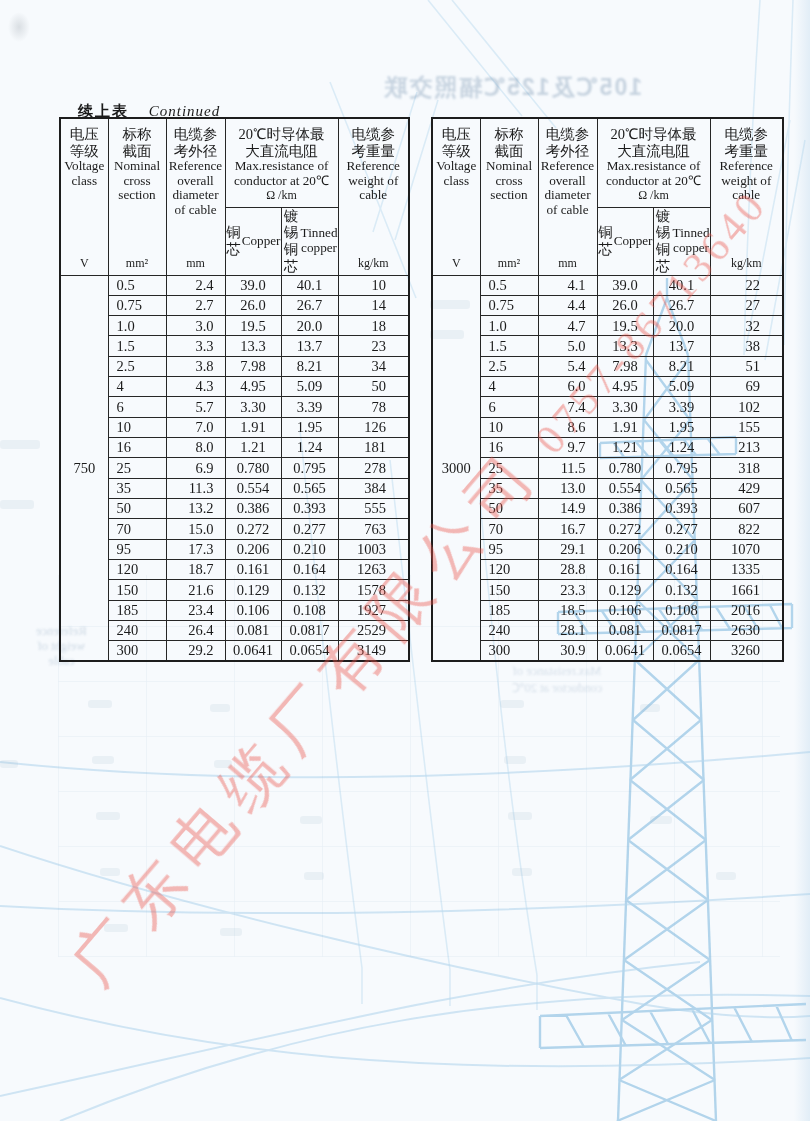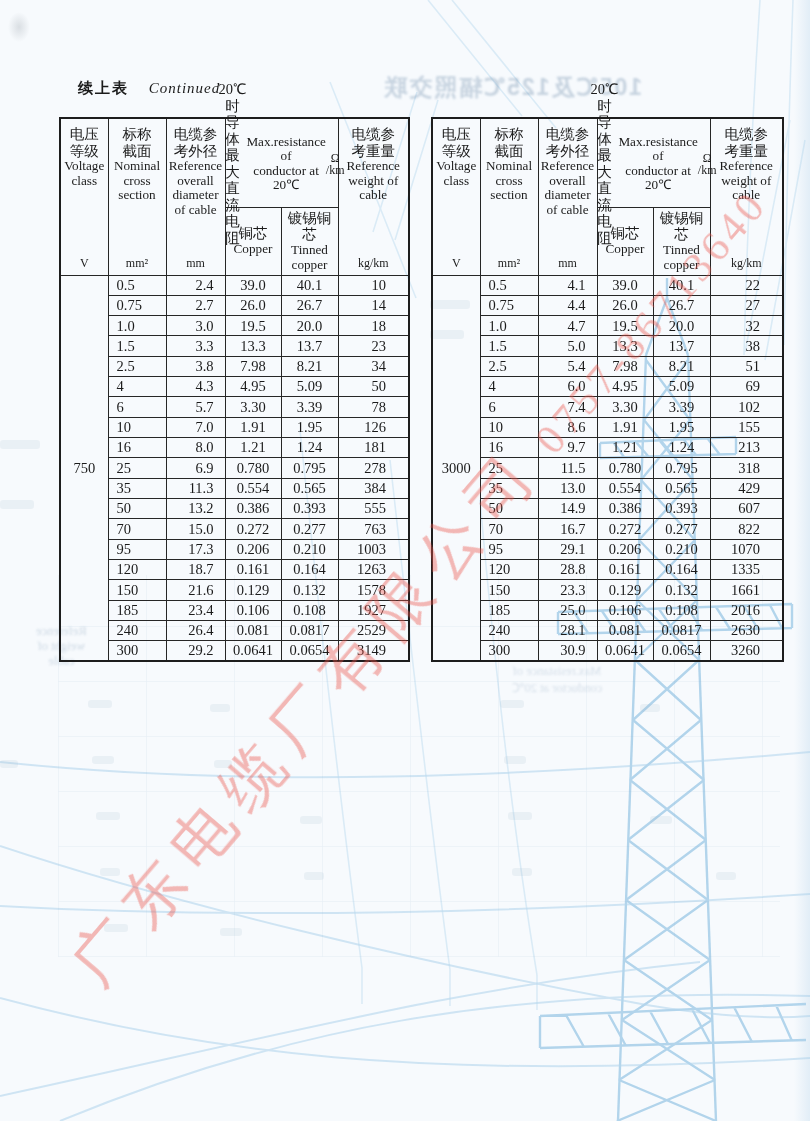--- a/index.html
+++ b/index.html
@@ -6,38 +6,38 @@
   .page{position:relative;width:810px;height:1121px;background:#f7fafd;overflow:hidden;
         font-family:"Liberation Serif",serif;color:#1b1b1b;}
   .bg-svg{position:absolute;left:0;top:0;z-index:0;}
   .ghost-grid{position:absolute;left:58px;top:575px;width:722px;height:382px;z-index:0;opacity:.16;
     background:
       repeating-linear-gradient(90deg, rgba(140,175,205,.55) 0 1px, transparent 1px 88px),
       repeating-linear-gradient(0deg, rgba(140,175,205,.55) 0 1px, transparent 1px 55px);}
   .edge-tint{position:absolute;right:0;top:0;width:16px;height:100%;z-index:1;
     background:linear-gradient(90deg, rgba(180,210,232,0), rgba(170,205,230,.28));}
 
-  .continued{position:absolute;left:78px;top:79px;z-index:2;font-size:15px;}
+  .continued{position:absolute;left:78px;top:102px;z-index:2;font-size:15px;}
   .continued .cn-lab{font-weight:bold;letter-spacing:2px;}
   .continued .en-lab{font-style:italic;margin-left:16px;letter-spacing:1px;}
 
   .spec-table{position:absolute;top:117px;z-index:2;border-collapse:collapse;table-layout:fixed;
               height:545px;background:transparent;}
   #table-left{left:59px;width:351px;}
   #table-right{left:431px;width:353px;}
   .spec-table td{border:1px solid #262626;padding:0;vertical-align:middle;}
   .spec-table{border:2px solid #1d1d1d;}
   tr.hrow1{height:89px;} tr.hrow2{height:68px;}
   .spec-table tbody tr{height:20px;}
 
   .hstack{display:flex;flex-direction:column;justify-content:space-between;align-items:center;
           height:151px;padding:5px 1px 3px;box-sizing:border-box;text-align:center;}
-  .hres{display:flex;flex-direction:row;justify-content:center;align-items:center;
+  .hres{display:flex;flex-direction:column;justify-content:center;align-items:center;
         height:84px;text-align:center;padding-top:2px;}
-  .hsub{display:flex;flex-direction:column;justify-content:center;align-items:center;
+  .hsub{display:flex;flex-direction:row;justify-content:center;align-items:center;
         height:62px;text-align:center;}
   .cn{font-size:14.5px;line-height:1.14;white-space:pre-line;}
   .en{font-size:13.2px;line-height:1.1;white-space:pre-line;}
   .unit{font-size:12px;line-height:1;}
   .hres .unit{margin-top:1px;}
 
   .spec-table tbody td{font-size:14.5px;line-height:1;}
   td.c1{text-align:center;}
   td.c2{text-align:left;padding-left:8px;}
   td.c3{text-align:right;padding-right:11px;}
@@ -565,21 +565,21 @@
         </tr>
         <tr>
           <td class="c2">150</td>
           <td class="c3">23.3</td>
           <td class="c4">0.129</td>
           <td class="c5">0.132</td>
           <td class="c6">1661</td>
         </tr>
         <tr>
           <td class="c2">185</td>
-          <td class="c3">25.0</td>
+          <td class="c3">18.5</td>
           <td class="c4">0.106</td>
           <td class="c5">0.108</td>
           <td class="c6">2016</td>
         </tr>
         <tr>
           <td class="c2">240</td>
           <td class="c3">28.1</td>
           <td class="c4">0.081</td>
           <td class="c5">0.0817</td>
           <td class="c6">2630</td>

